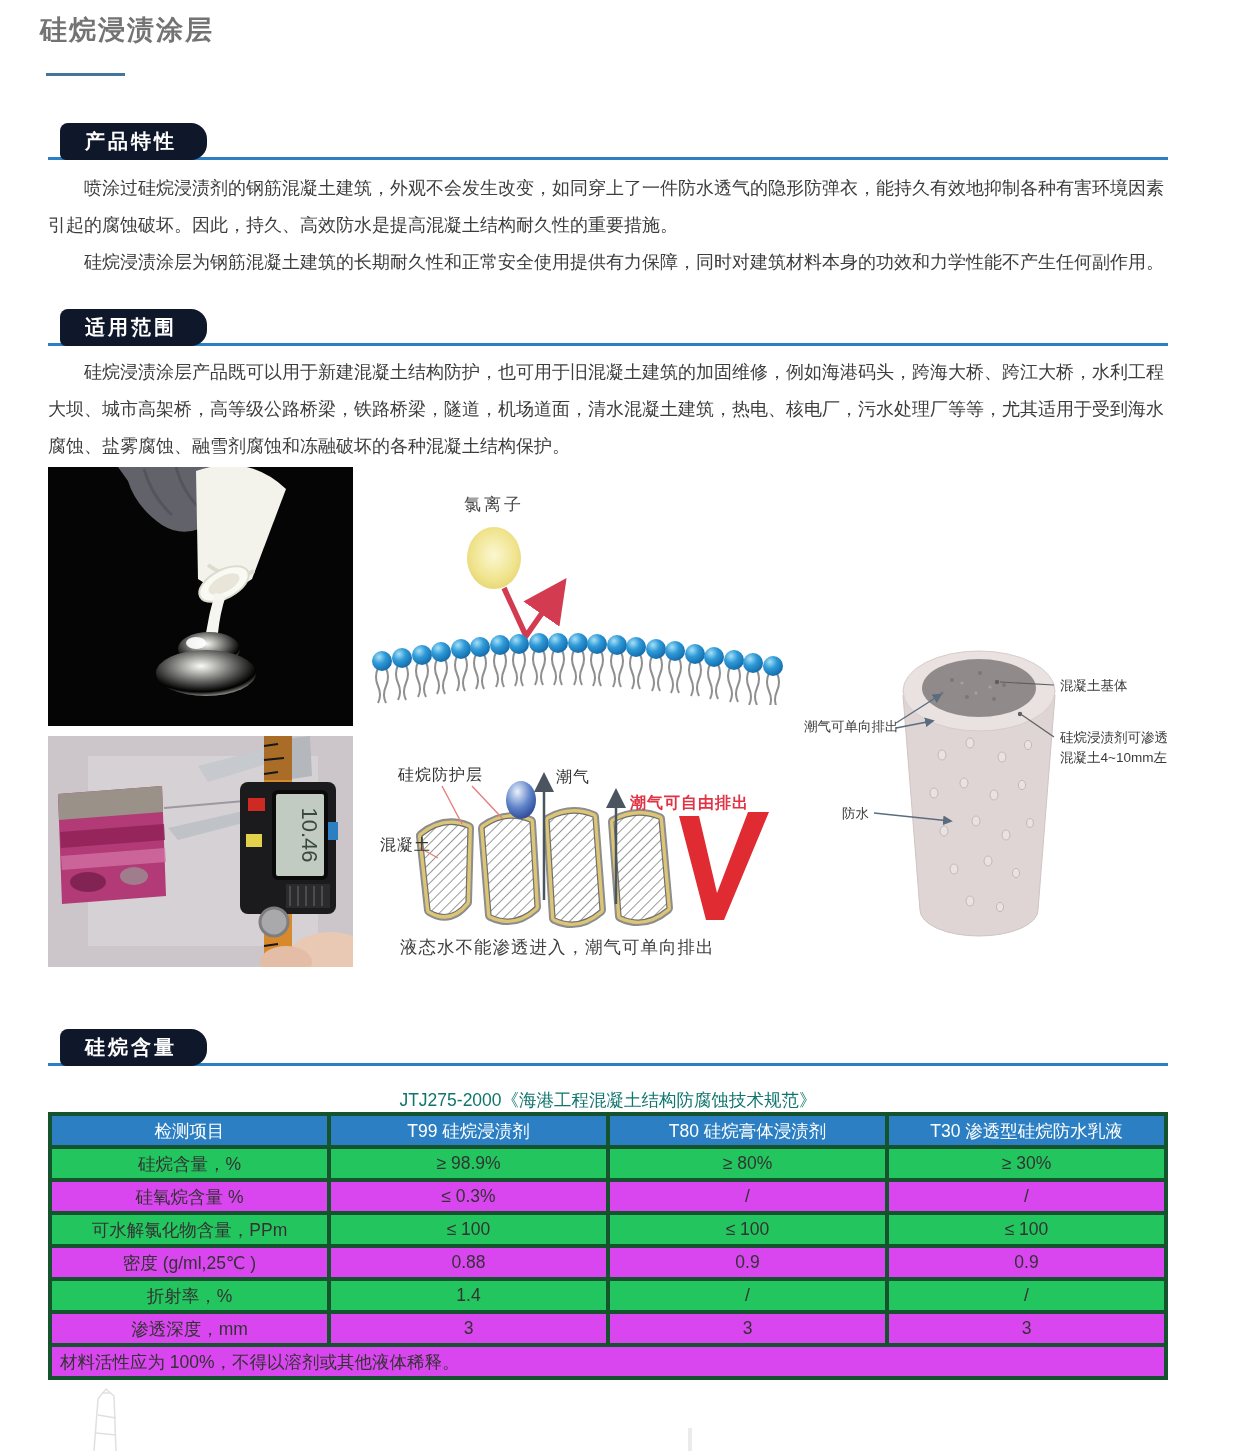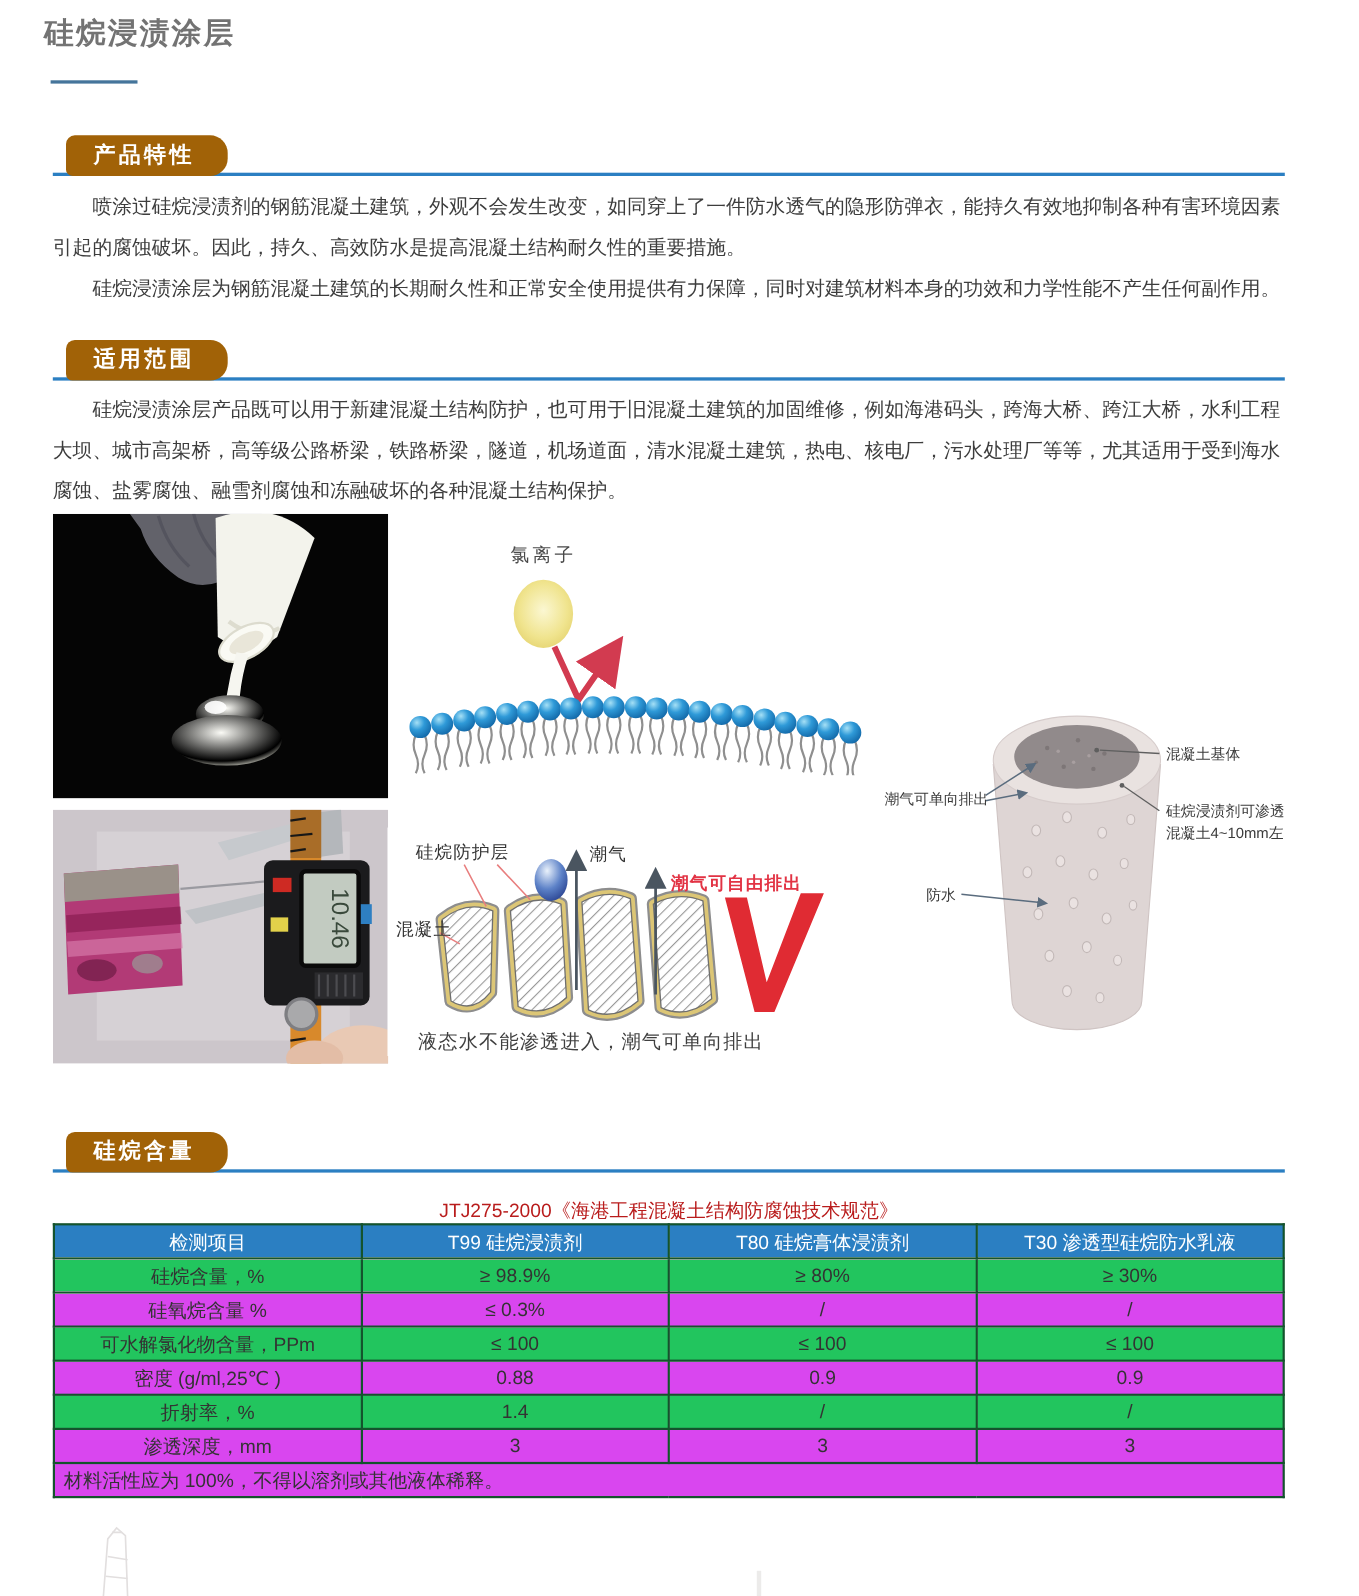--- a/index.html
+++ b/index.html
@@ -7,37 +7,37 @@
     position:relative;width:1235px;height:1451px;overflow:hidden;
     font-family:"Liberation Sans","DejaVu Sans",sans-serif;color:#3d3d3d;
   }
   .abs{position:absolute;}
   .page-title{
     left:40px;top:12px;font-size:27px;font-weight:bold;color:#737373;letter-spacing:2px;
   }
   .title-rule{left:46px;top:73px;width:79px;height:3px;background:#45759b;}
   .sec-line{left:48px;width:1120px;height:3px;background:#2b7fc2;}
   .sec-badge{
-    left:60px;background:#a16207;color:#ffffff;font-size:20px;font-weight:bold;
+    left:60px;background:#0f172a;color:#ffffff;font-size:20px;font-weight:bold;
     letter-spacing:3px;padding:7px 30px 7px 25px;border-radius:8px 16px 16px 6px;
     line-height:23px;
   }
   .para-block{left:48px;width:1121px;font-size:18px;line-height:37px;color:#3d3d3d;}
   .para-block p{margin:0;text-indent:2em;}
   .figure{overflow:hidden;}
   .figure svg{display:block;}
   .tbl-caption{
-    left:48px;top:1088px;width:1120px;text-align:center;font-size:17.5px;color:#b91c1c;
+    left:48px;top:1088px;width:1120px;text-align:center;font-size:17.5px;color:#0f766e;
   }
   table.spec{
     position:absolute;left:48px;top:1112px;width:1120px;
     border-collapse:collapse;table-layout:fixed;
   }
   table.spec th,table.spec td{
-    border:2px solid #14532d;text-align:center;font-size:17.5px;
+    border:4px solid #14532d;text-align:center;font-size:17.5px;
     height:27px;padding:1px 4px;font-weight:normal;color:#333333;
     overflow:hidden;white-space:nowrap;
   }
   table.spec th{background:#2b7fc2;color:#ffffff;}
   table.spec tr.gray td{background:#22c55e;}
   table.spec tr.white td{background:#d946ef;}
   table.spec td.foot{text-align:left;padding-left:8px;background:#d946ef;}
   .svgtext{font-family:"Liberation Sans","DejaVu Sans",sans-serif;}
 </style>
 </head>
@@ -179,21 +179,21 @@
         <use href="#f3molec" x="303" y="173"></use>
       <use href="#f3molec" x="323" y="176"></use>
         <use href="#f3molec" x="342" y="179"></use>
       <use href="#f3molec" x="362" y="182"></use>
         <use href="#f3molec" x="381" y="185"></use>
       <use href="#f3molec" x="401" y="188"></use>
     </g>
   </svg>
 </div>
 
-<div class="abs figure" style="left:352px;top:752px;width:420px;height:208px">
+<div class="abs figure" style="left:372px;top:752px;width:420px;height:208px">
   <svg width="420" height="208" viewBox="0 0 420 208">
     <defs>
       <pattern id="f4hatch" width="7" height="7" patternUnits="userSpaceOnUse" patternTransform="rotate(45)">
         <rect width="7" height="7" fill="#ffffff"></rect>
           <line x1="0" y1="0" x2="0" y2="7" stroke="#999999" stroke-width="2"></line>
       </pattern>
       <radialGradient id="f4drop" cx="38%" cy="28%" r="80%">
         <stop offset="0%" stop-color="#e9f1fb"></stop>
           <stop offset="55%" stop-color="#5d82c8"></stop>
           <stop offset="100%" stop-color="#27408f"></stop>

